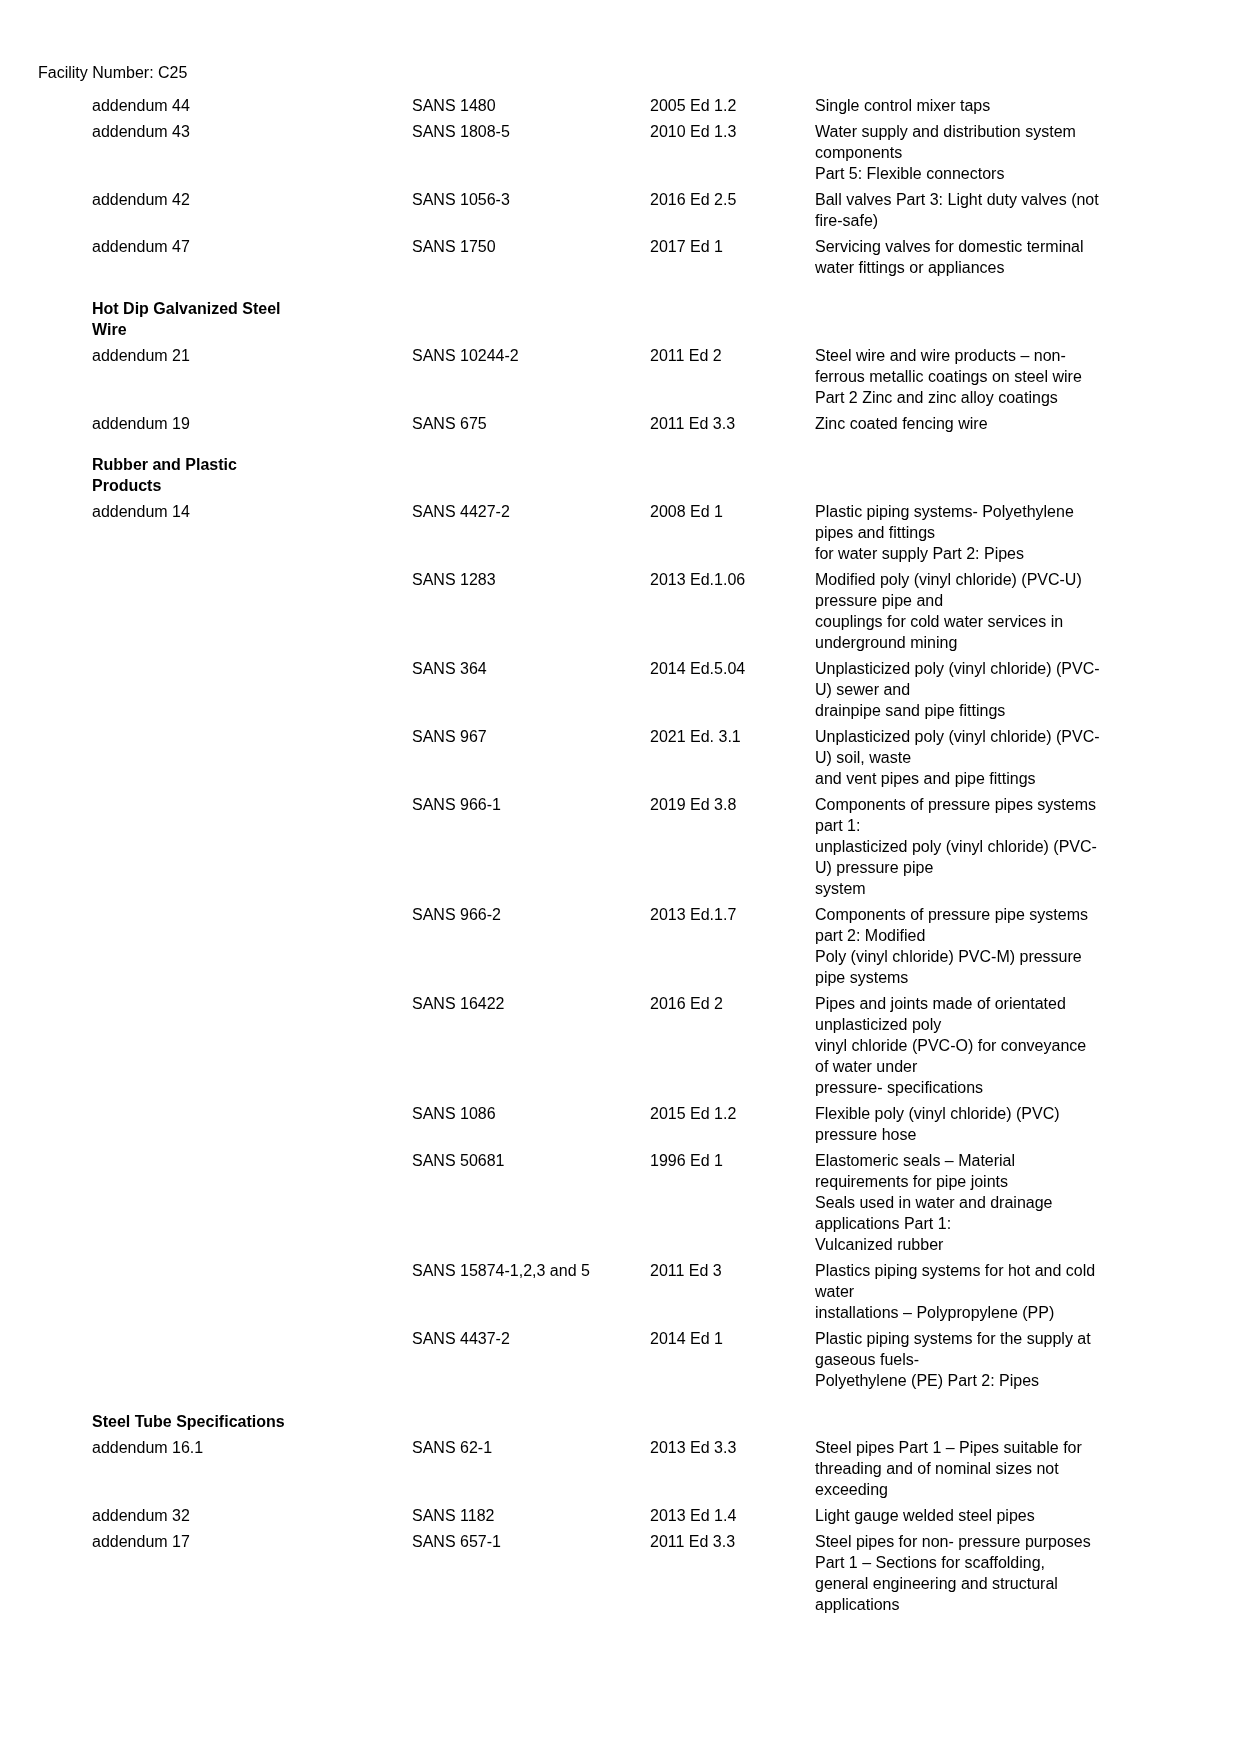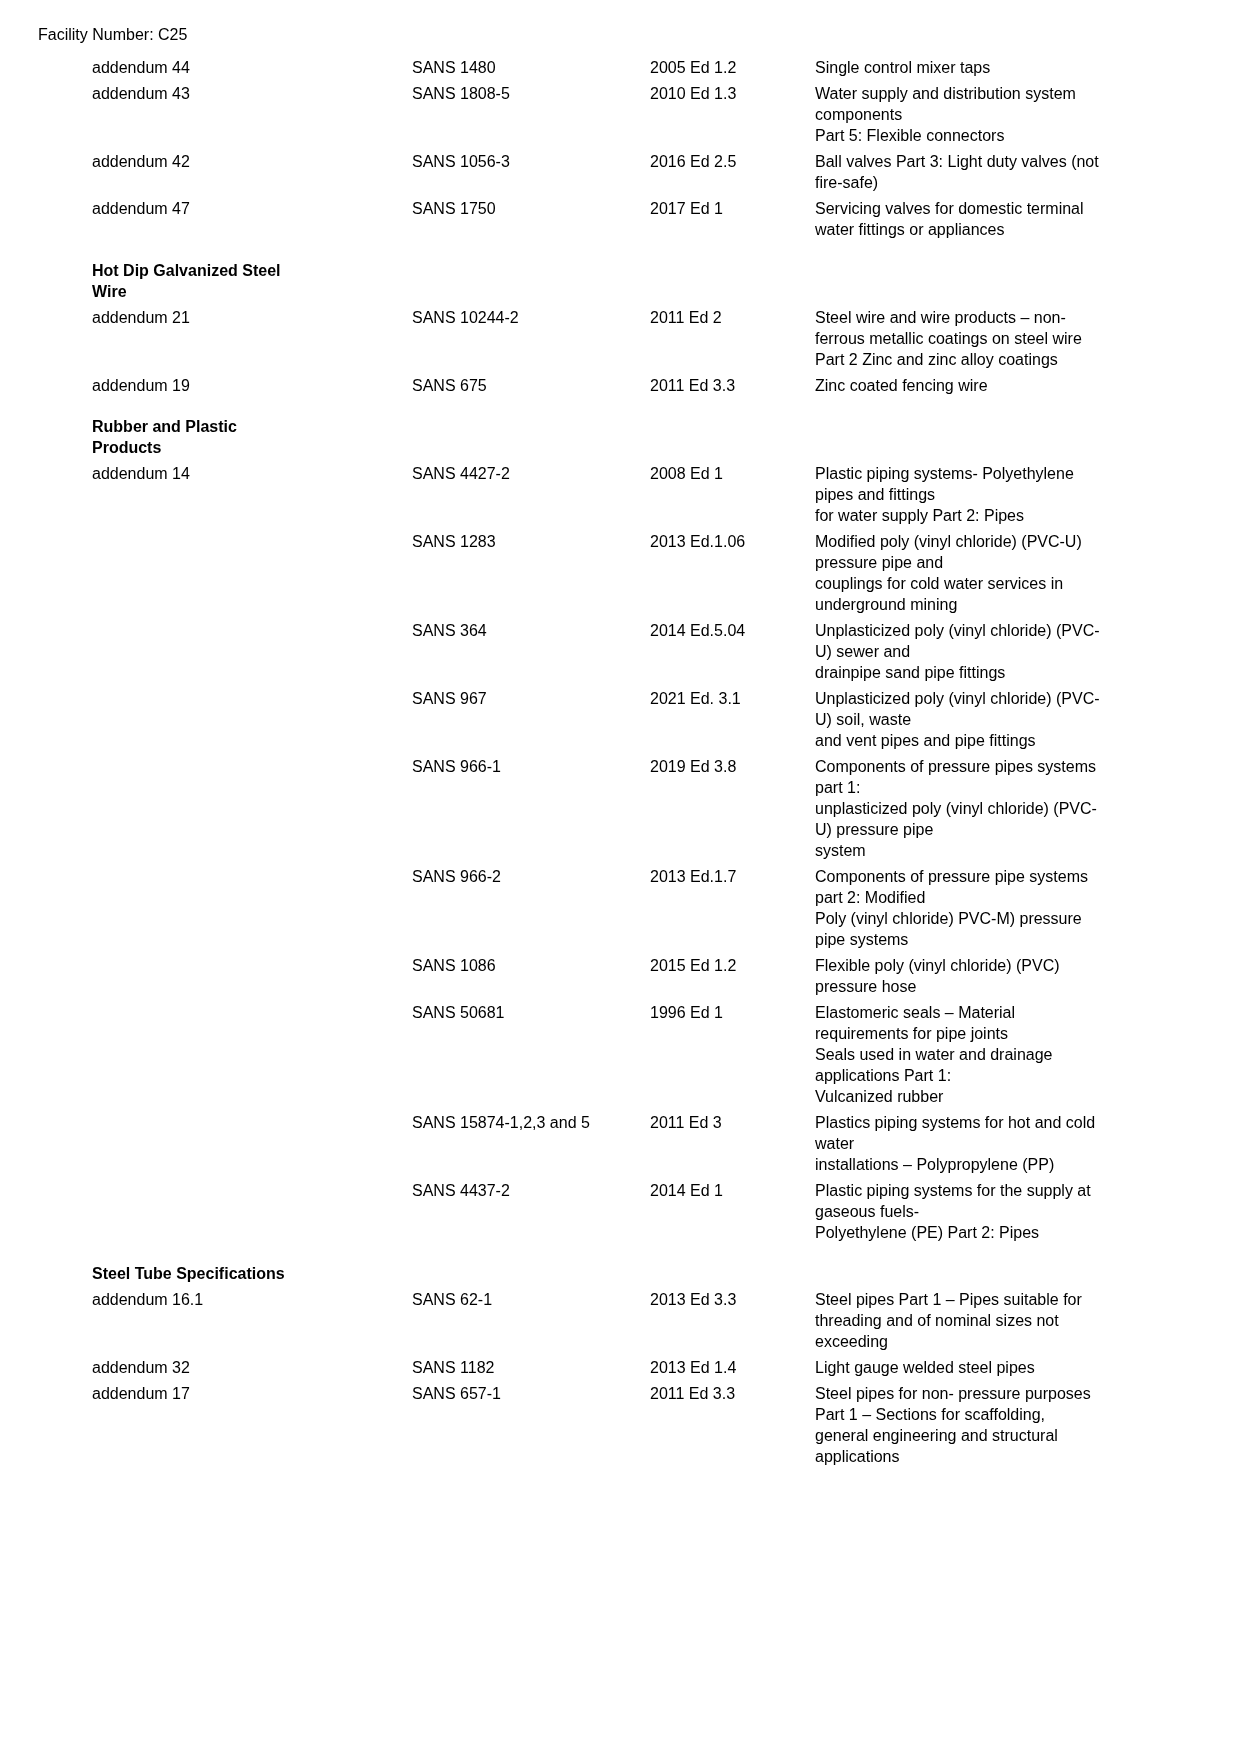--- a/index.html
+++ b/index.html
@@ -10,21 +10,21 @@
   .page {
     position: relative;
     width: 1241px;
     height: 1755px;
     box-sizing: border-box;
     background: #ffffff;
     color: #000000;
     font-family: "Liberation Sans", sans-serif;
     font-size: 16px;
     line-height: 21px;
-    padding: 24px 40px 0 38px;
+    padding: 62px 40px 0 38px;
     overflow: hidden;
   }
   .facility {
     margin-bottom: 12px;
   }
   .table {
     width: 100%;
   }
   .section-heading {
     font-weight: bold;
@@ -141,20 +141,30 @@
     <div class="cell c-add"></div>
     <div class="cell c-std">SANS 966-2</div>
     <div class="cell c-ed">2013 Ed.1.7</div>
     <div class="cell c-desc">Components of pressure pipe systems
 part 2: Modified
 Poly (vinyl chloride) PVC-M) pressure
 pipe systems</div>
   </div>
       <div class="row">
     <div class="cell c-add"></div>
+    <div class="cell c-std">SANS 16422</div>
+    <div class="cell c-ed">2016 Ed 2</div>
+    <div class="cell c-desc">Pipes and joints made of orientated
+unplasticized poly
+vinyl chloride (PVC-O) for conveyance
+of water under
+pressure- specifications</div>
+  </div>
+      <div class="row">
+    <div class="cell c-add"></div>
     <div class="cell c-std">SANS 1086</div>
     <div class="cell c-ed">2015 Ed 1.2</div>
     <div class="cell c-desc">Flexible poly (vinyl chloride) (PVC)
 pressure hose</div>
   </div>
       <div class="row">
     <div class="cell c-add"></div>
     <div class="cell c-std">SANS 50681</div>
     <div class="cell c-ed">1996 Ed 1</div>
     <div class="cell c-desc">Elastomeric seals – Material

